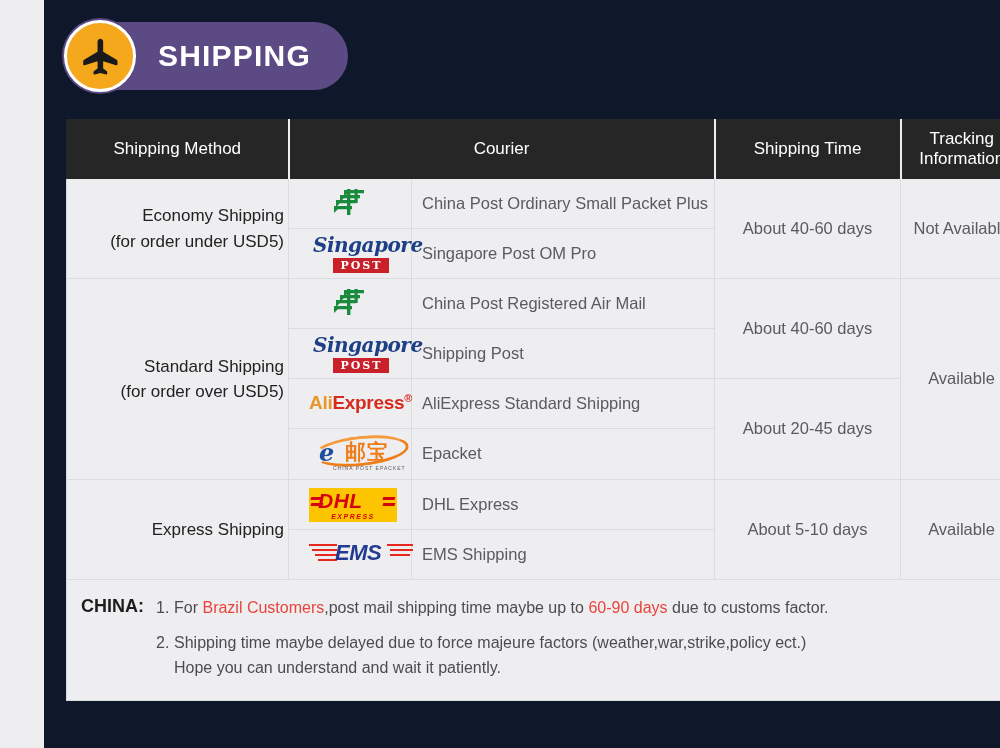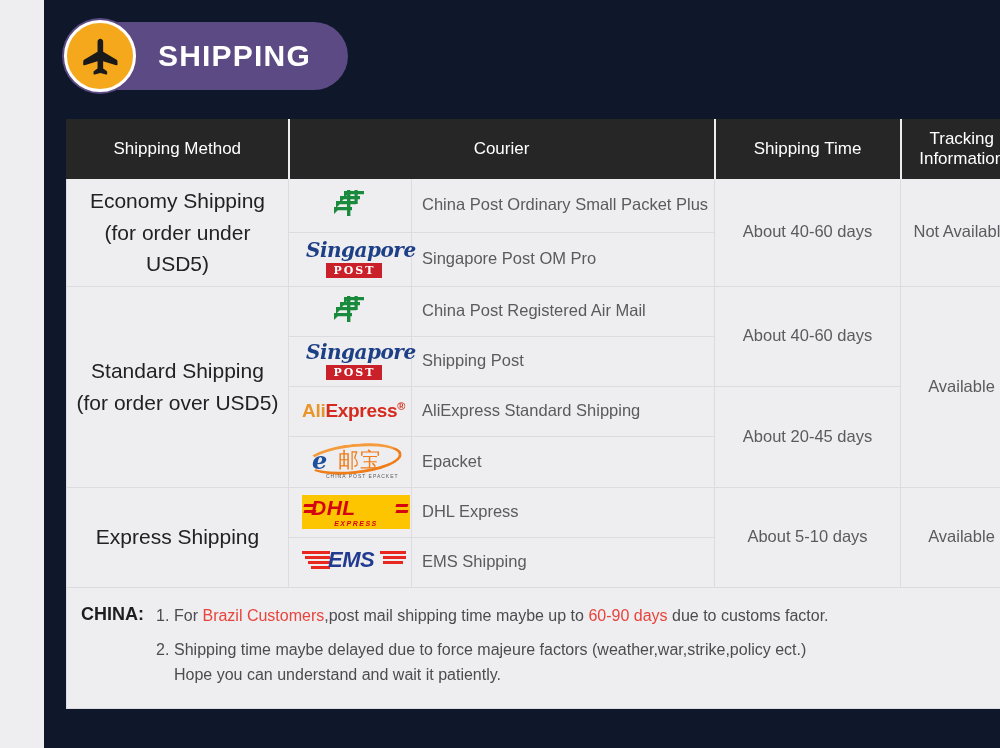--- a/index.html
+++ b/index.html
@@ -61,27 +61,27 @@
   }
   .tbl thead th:last-child { border-right: 1px solid #262626; }
 
   .c-method { width: 222px; }
   .c-courier-logo { width: 123px; }
   .c-courier-name { width: 303px; }
   .c-time { width: 186px; }
   .c-track { width: 122px; }
 
   .method-cell {
-    text-align: center;
-    font-size: 21px;
+    text-align: right;
+    font-size: 17px;
     color: #222;
     line-height: 1.5;
     padding: 6px 4px;
   }
-  .courier-logo-cell { text-align: center; padding: 4px 13px; height: 50px; }
+  .courier-logo-cell { text-align: center; padding: 4px 20px; height: 50px; }
   .courier-name-cell {
     font-size: 16.5px; color: #5a5a5f;
     padding: 8px 4px 8px 10px; line-height: 1.45;
   }
   .time-cell, .track-cell {
     text-align: center; font-size: 16.5px; color: #5a5a5f; line-height: 1.45;
   }
 
   .note-cell {
     padding: 16px 10px 20px 14px;
@@ -132,31 +132,31 @@
     border-top-color: #f59b3c; border-left-color: transparent;
     transform: rotate(-6deg);
   }
   .logo-epacket .e {
     position: absolute; left: 10px; top: 8px;
     font-family: "DejaVu Serif", serif; font-style: italic; font-weight: bold;
     font-size: 24px; color: #1d4f9c; line-height: 1;
   }
   .logo-epacket .cn {
     position: absolute; left: 36px; top: 8px;
-    font-size: 21px; font-weight: normal; color: #ef7d1a; line-height: 1;
+    font-size: 21px; font-weight: bold; color: #ef7d1a; line-height: 1;
     letter-spacing: 1px;
   }
   .logo-epacket .tiny {
     position: absolute; left: 24px; top: 32px;
     font-size: 5px; color: #5a5a5f; letter-spacing: 1px; white-space: nowrap;
   }
 
   
   .logo-dhl {
-    width: 108px; height: 34px; background: #fcc500;
+    width: 88px; height: 34px; background: #fcc500;
     margin: 0 auto; position: relative; overflow: hidden;
   }
   .logo-dhl .dhl-txt {
     position: absolute; left: 9px; top: 2px;
     font-size: 21px; font-weight: bold; font-style: italic;
     color: #d40511; letter-spacing: 0.5px; line-height: 1;
   }
   .logo-dhl .bar { position: absolute; height: 2.5px; background: #d40511; }
   .logo-dhl .b1 { left: 2px;  top: 9px;  width: 12px; transform: skewX(-20deg); }
   .logo-dhl .b2 { left: 2px;  top: 15px; width: 12px; transform: skewX(-20deg); }

